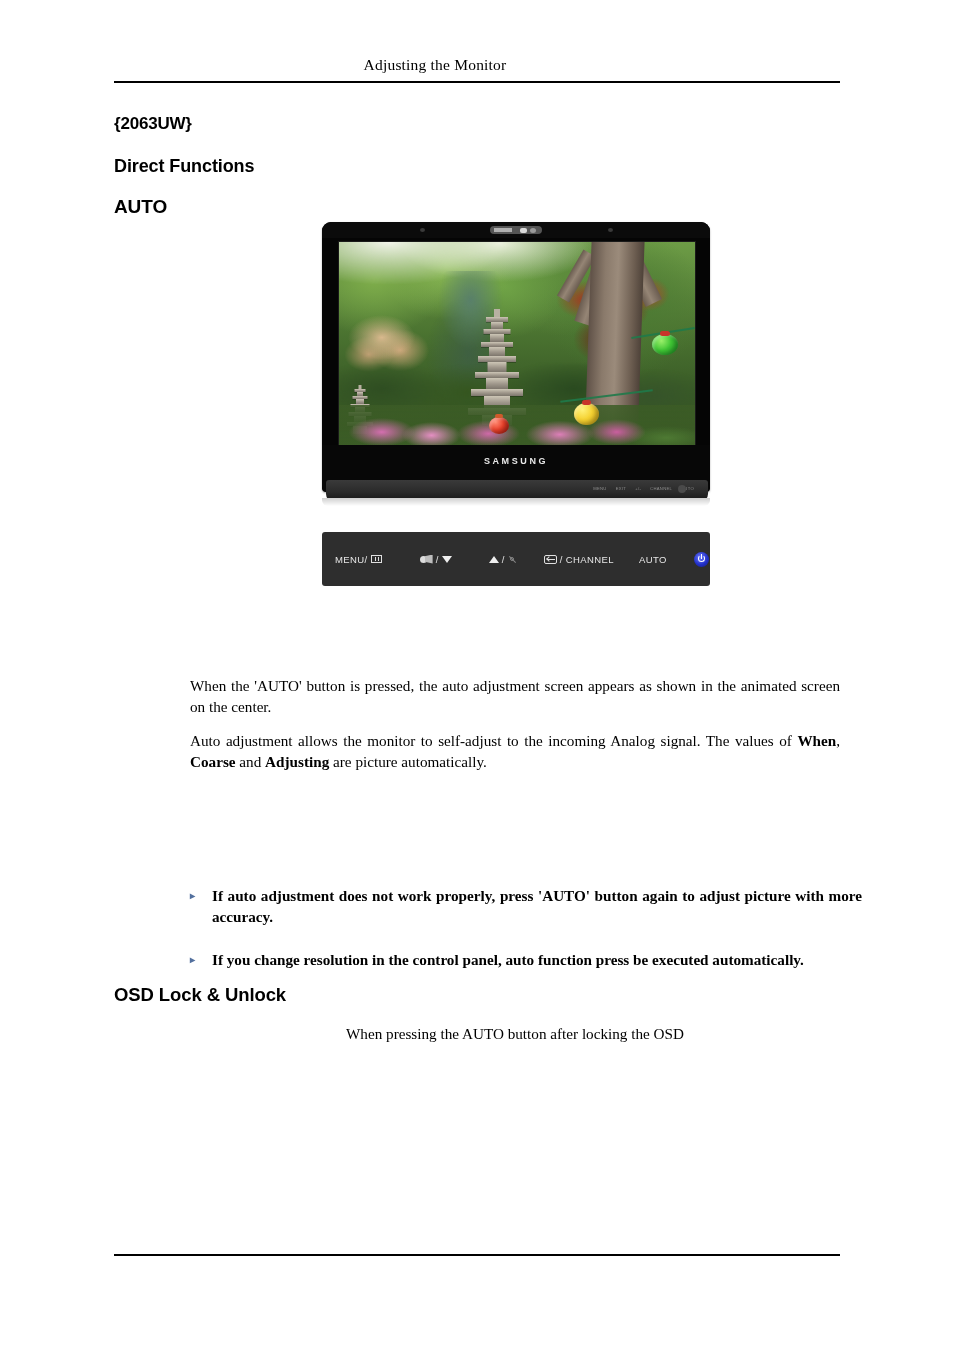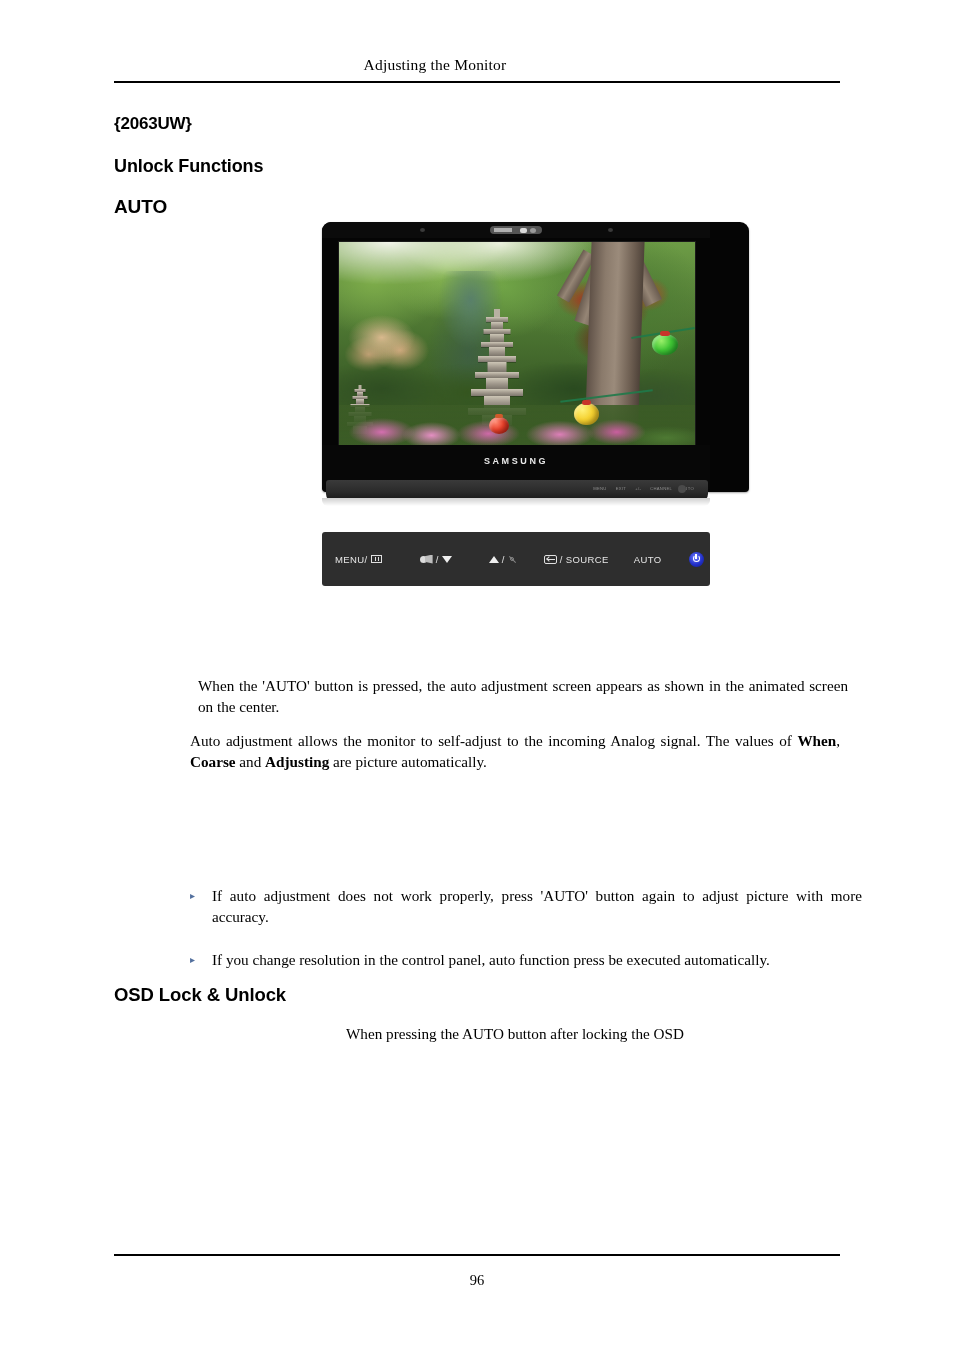--- a/index.html
+++ b/index.html
@@ -85,21 +85,20 @@
   }
   .monitor-body {
     position: absolute;
     left: 0; top: 0;
     width: 388px;
     height: 270px;
     background: #050505;
     border-radius: 9px 9px 4px 4px;
     box-shadow: 0 1px 2px rgba(0,0,0,0.35);
     overflow: hidden;
-    padding-left: 39px;
   }
   .bezel-top {
     position: absolute;
     left: 0; top: 0;
     width: 388px;
     height: 16px;
     background: #0b0b0b;
   }
   .sensor-dot {
     position: absolute;
@@ -528,35 +527,36 @@
 
   
   .body-text {
     position: absolute;
     font-family: "Liberation Serif", serif;
     font-size: 15.2px;
     line-height: 1.35;
     text-align: justify;
     color: #000;
   }
-  .p1 { left: 198px; top: 676px; width: 650px; }
+  .p1 { left: 190px; top: 676px; width: 650px; }
   .p2 { left: 190px; top: 731px; width: 650px; }
   .p3 { left: 190px; top: 787px; width: 650px; }
   .p-osd { left: 190px; top: 1024px; width: 650px; text-align: center; }
 
   
   .note {
     position: absolute;
     font-family: "Liberation Serif", serif;
     font-size: 15.2px;
     line-height: 1.35;
     text-align: justify;
     color: #000;
     padding-left: 22px;
     text-indent: -22px;
+    font-weight: bold;
   }
   .note1 { left: 190px; top: 886px; width: 650px; }
   .note2 { left: 190px; top: 950px; width: 650px; }
   .bullet {
     display: inline-block;
     width: 22px;
     text-indent: 0;
     color: #53709e;
     font-size: 10px;
     vertical-align: 2px;
@@ -581,21 +581,21 @@
 </style>
 </head>
 <body>
 
 <div class="page">
 
   <div class="header-title">Adjusting the Monitor</div>
   <div class="header-rule"></div>
 
   <div class="h-model">{2063UW}</div>
-  <div class="h-sub">Unlock Functions</div>
+  <div class="h-sub">Direct Functions</div>
   <div class="h-auto">AUTO</div>
 
   <div class="monitor-fig">
     <div class="monitor-body">
 
       <div class="bezel-top">
         <span class="sensor-dot left"></span>
         <span class="sensor-dot right"></span>
         <span class="bezel-badge">
           <i class="txt"></i>
@@ -692,21 +692,21 @@
     </div>
 
     <div class="btn-item up">
       <span class="glyph glyph-tri-up"></span>
       <span>/</span>
       <span class="glyph glyph-sun"></span>
     </div>
 
     <div class="btn-item source">
       <span class="glyph glyph-enter"></span>
-      <span>/ SOURCE</span>
+      <span>/ CHANNEL</span>
     </div>
 
     <div class="btn-item auto">
       <span>AUTO</span>
     </div>
 
     <div class="btn-item power">
       <span class="glyph glyph-power"></span>
     </div>
   </div>
@@ -717,15 +717,14 @@
 
 
   <div class="note note1"><span class="bullet">▸</span><span>If auto adjustment does not work properly, press 'AUTO' button again to adjust picture with more accuracy.</span></div>
 
   <div class="note note2"><span class="bullet">▸</span><span>If you change resolution in the control panel, auto function press be executed automatically.</span></div>
 
   <div class="h-osd">OSD Lock &amp; Unlock</div>
   <div class="body-text p-osd">When pressing the AUTO button after locking the OSD</div>
 
   <div class="footer-rule"></div>
-  <div class="footer-page">96</div>
 
 </div>
 
 </body></html>

